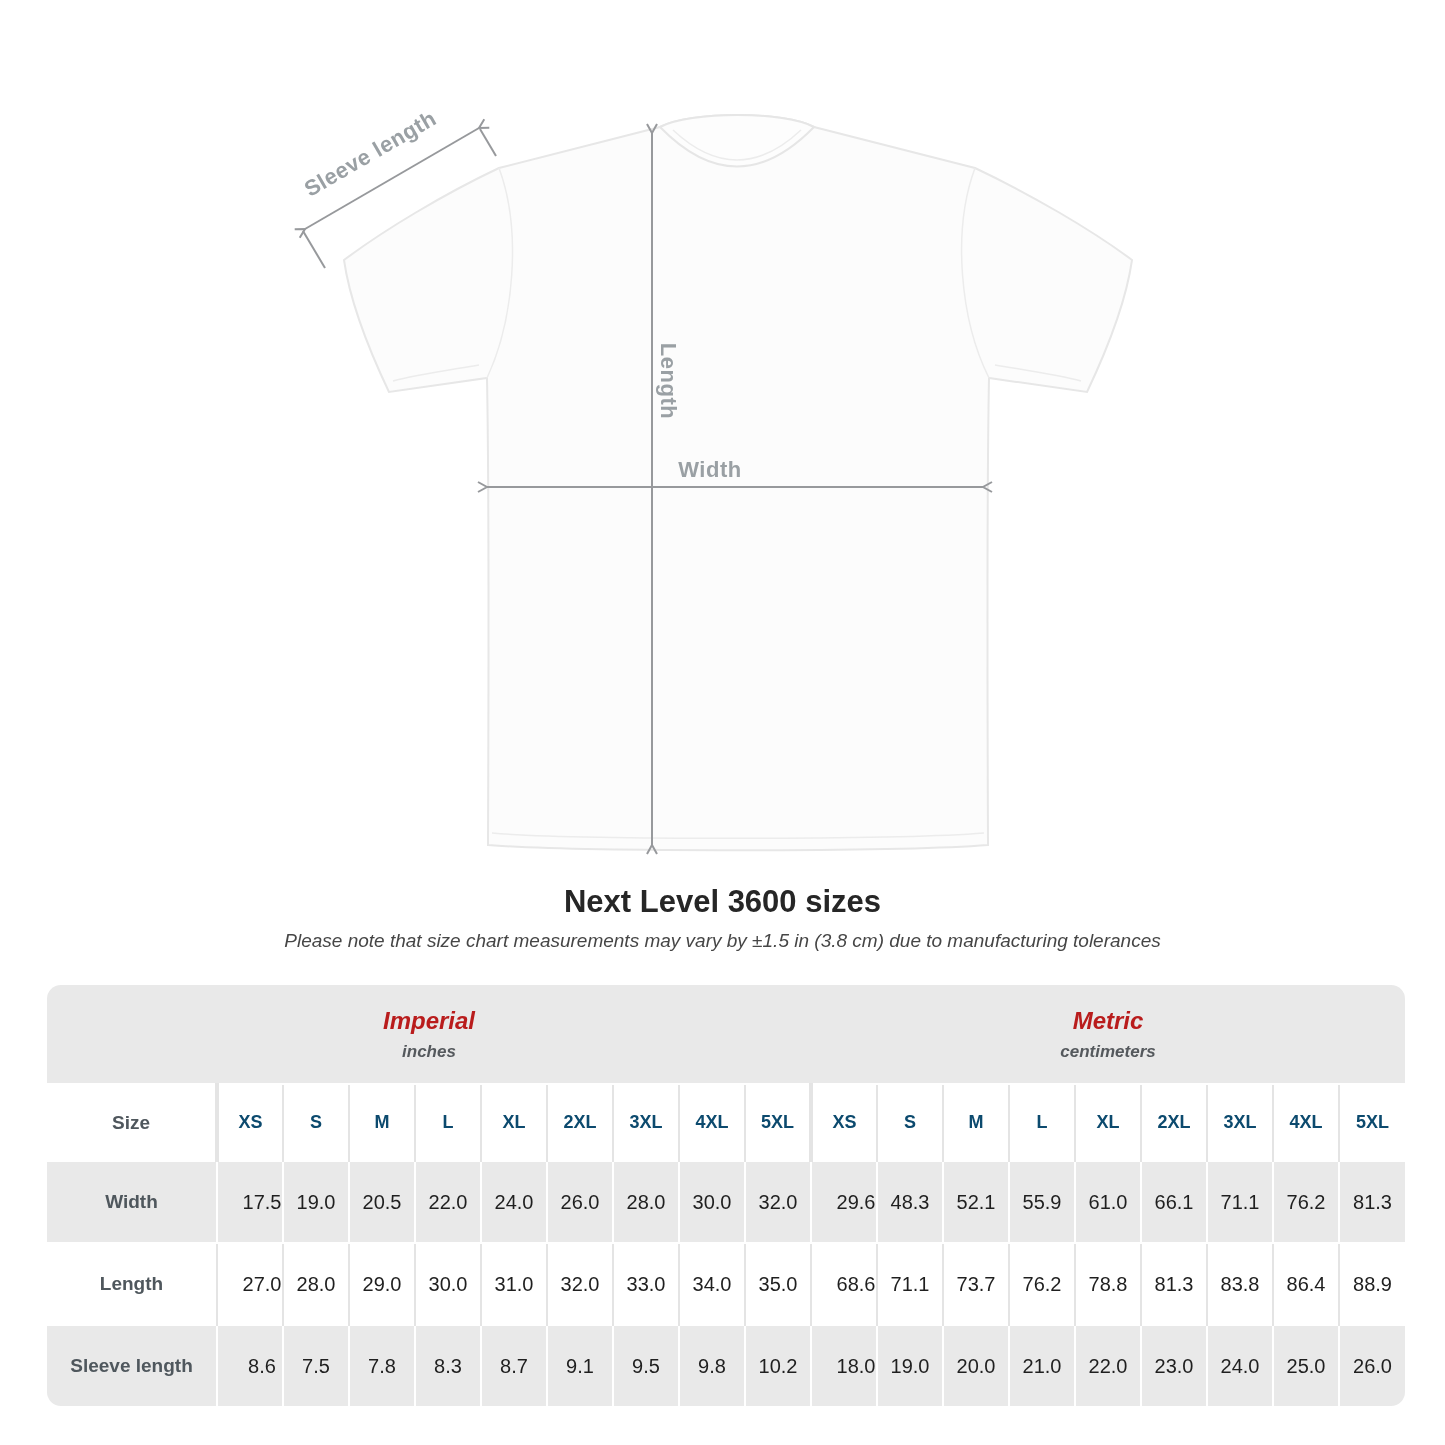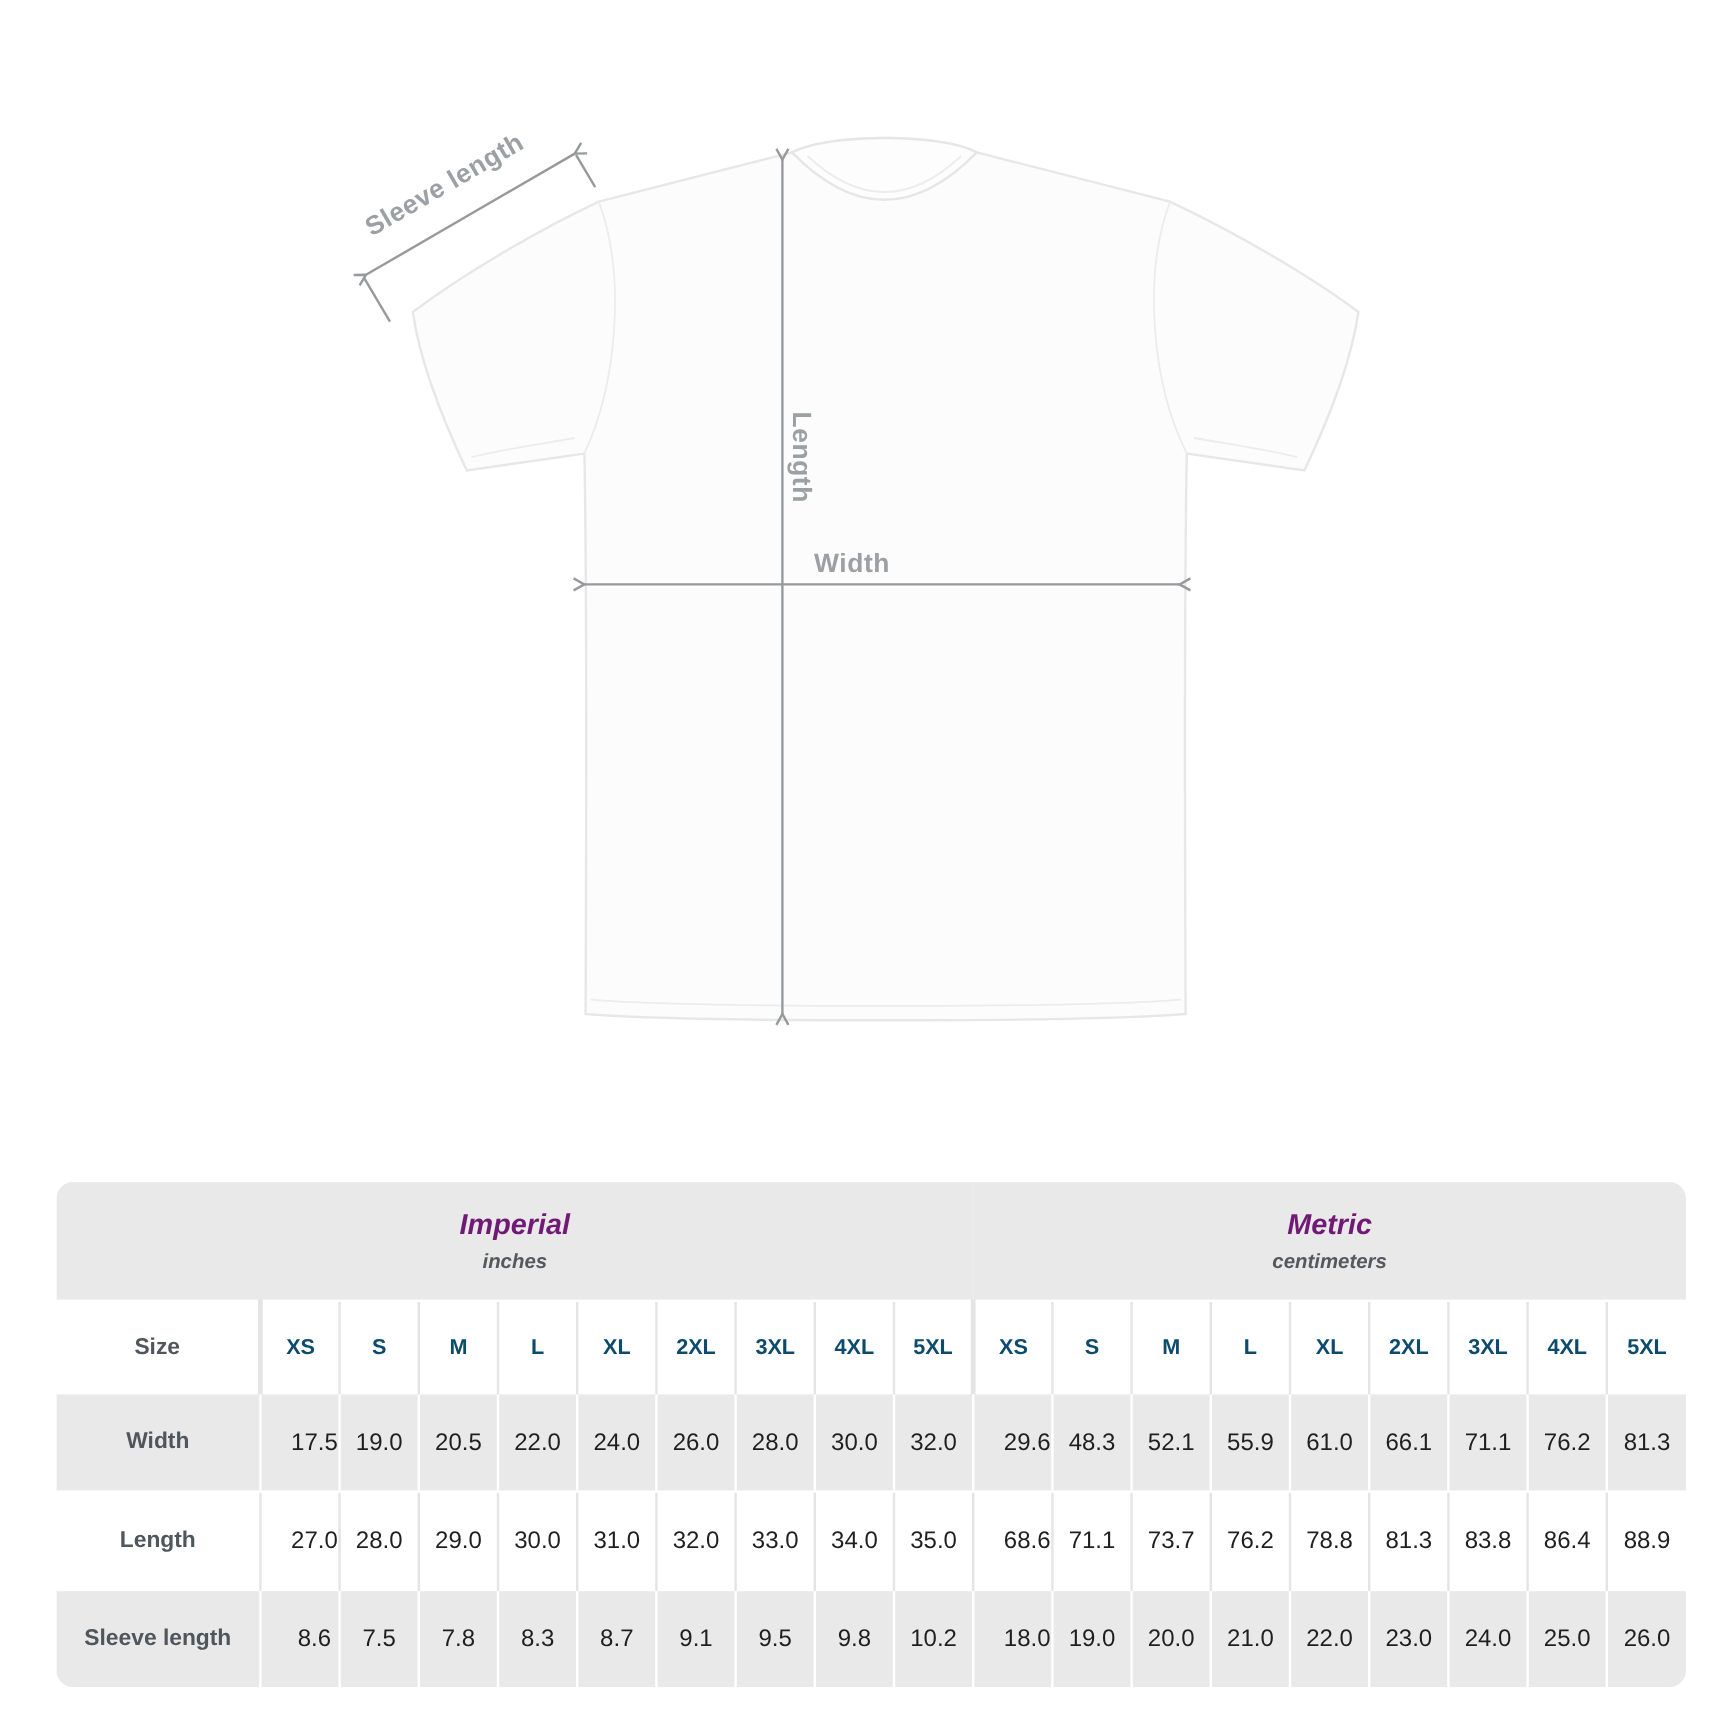--- a/index.html
+++ b/index.html
@@ -17,21 +17,21 @@
   .page-title{font-size:31px;font-weight:bold;color:#262626;}
   .page-subtitle{margin-top:10px;font-size:19px;font-style:italic;color:#464646;}
 
   
   .table-wrap{position:absolute;left:47px;top:985px;width:1358px;border-radius:14px;overflow:hidden;}
   table{width:100%;border-collapse:collapse;table-layout:fixed;}
   th,td{padding:0;text-align:center;vertical-align:middle;}
   col.c-label{width:170px;}
 
   tr.band-row th{height:98px;background:#e9e9e9;}
-  .g-label{font-size:24px;font-weight:bold;font-style:italic;color:#701a75;}
+  .g-label{font-size:24px;font-weight:bold;font-style:italic;color:#b91c1c;}
   .g-unit{margin-top:7px;font-size:17px;font-style:italic;color:#55595d;}
 
   tr.size-row th{height:75px;background:#ffffff;border-top:2px solid #ffffff;}
   tr.size-row th.size-cell{font-size:18px;font-weight:bold;color:#0c4a6e;border-left:2px solid #e4e4e4;}
   tr.size-row th.size-cell.first{border-left-width:4px;}
   th.rowlabel{font-size:19px;font-weight:bold;color:#4f575d;}
 
   tbody tr td,tbody tr th{height:80px;border-top:2px solid #ffffff;}
   tbody tr.gray td,tbody tr.gray th{background:#e9e9e9;}
   tbody tr.gray td{border-left:2px solid #ffffff;}
@@ -81,20 +81,24 @@
 
     <line class="dim-line" x1="305" y1="229" x2="479" y2="128" marker-start="url(#ah)" marker-end="url(#ah)"></line>
     <line class="dim-line" x1="303" y1="231" x2="325" y2="268"></line>
     <line class="dim-line" x1="480" y1="129" x2="496" y2="156"></line>
 
     <text class="dim-label" transform="translate(374,160) rotate(-30.2)" text-anchor="middle">Sleeve length</text>
     <text class="dim-label" transform="translate(661,381) rotate(90)" text-anchor="middle">Length</text>
     <text class="dim-label" x="710" y="477" text-anchor="middle">Width</text>
   </svg>
 
+  <div class="heading">
+    <div class="page-title">Next Level 3600 sizes</div>
+    <div class="page-subtitle">Please note that size chart measurements may vary by ±1.5 in (3.8 cm) due to manufacturing tolerances</div>
+  </div>
 
   <div class="table-wrap">
     <table>
       <colgroup id="cols">
           <col class="c-label">
           <col>
           <col>
           <col>
           <col>
           <col>

